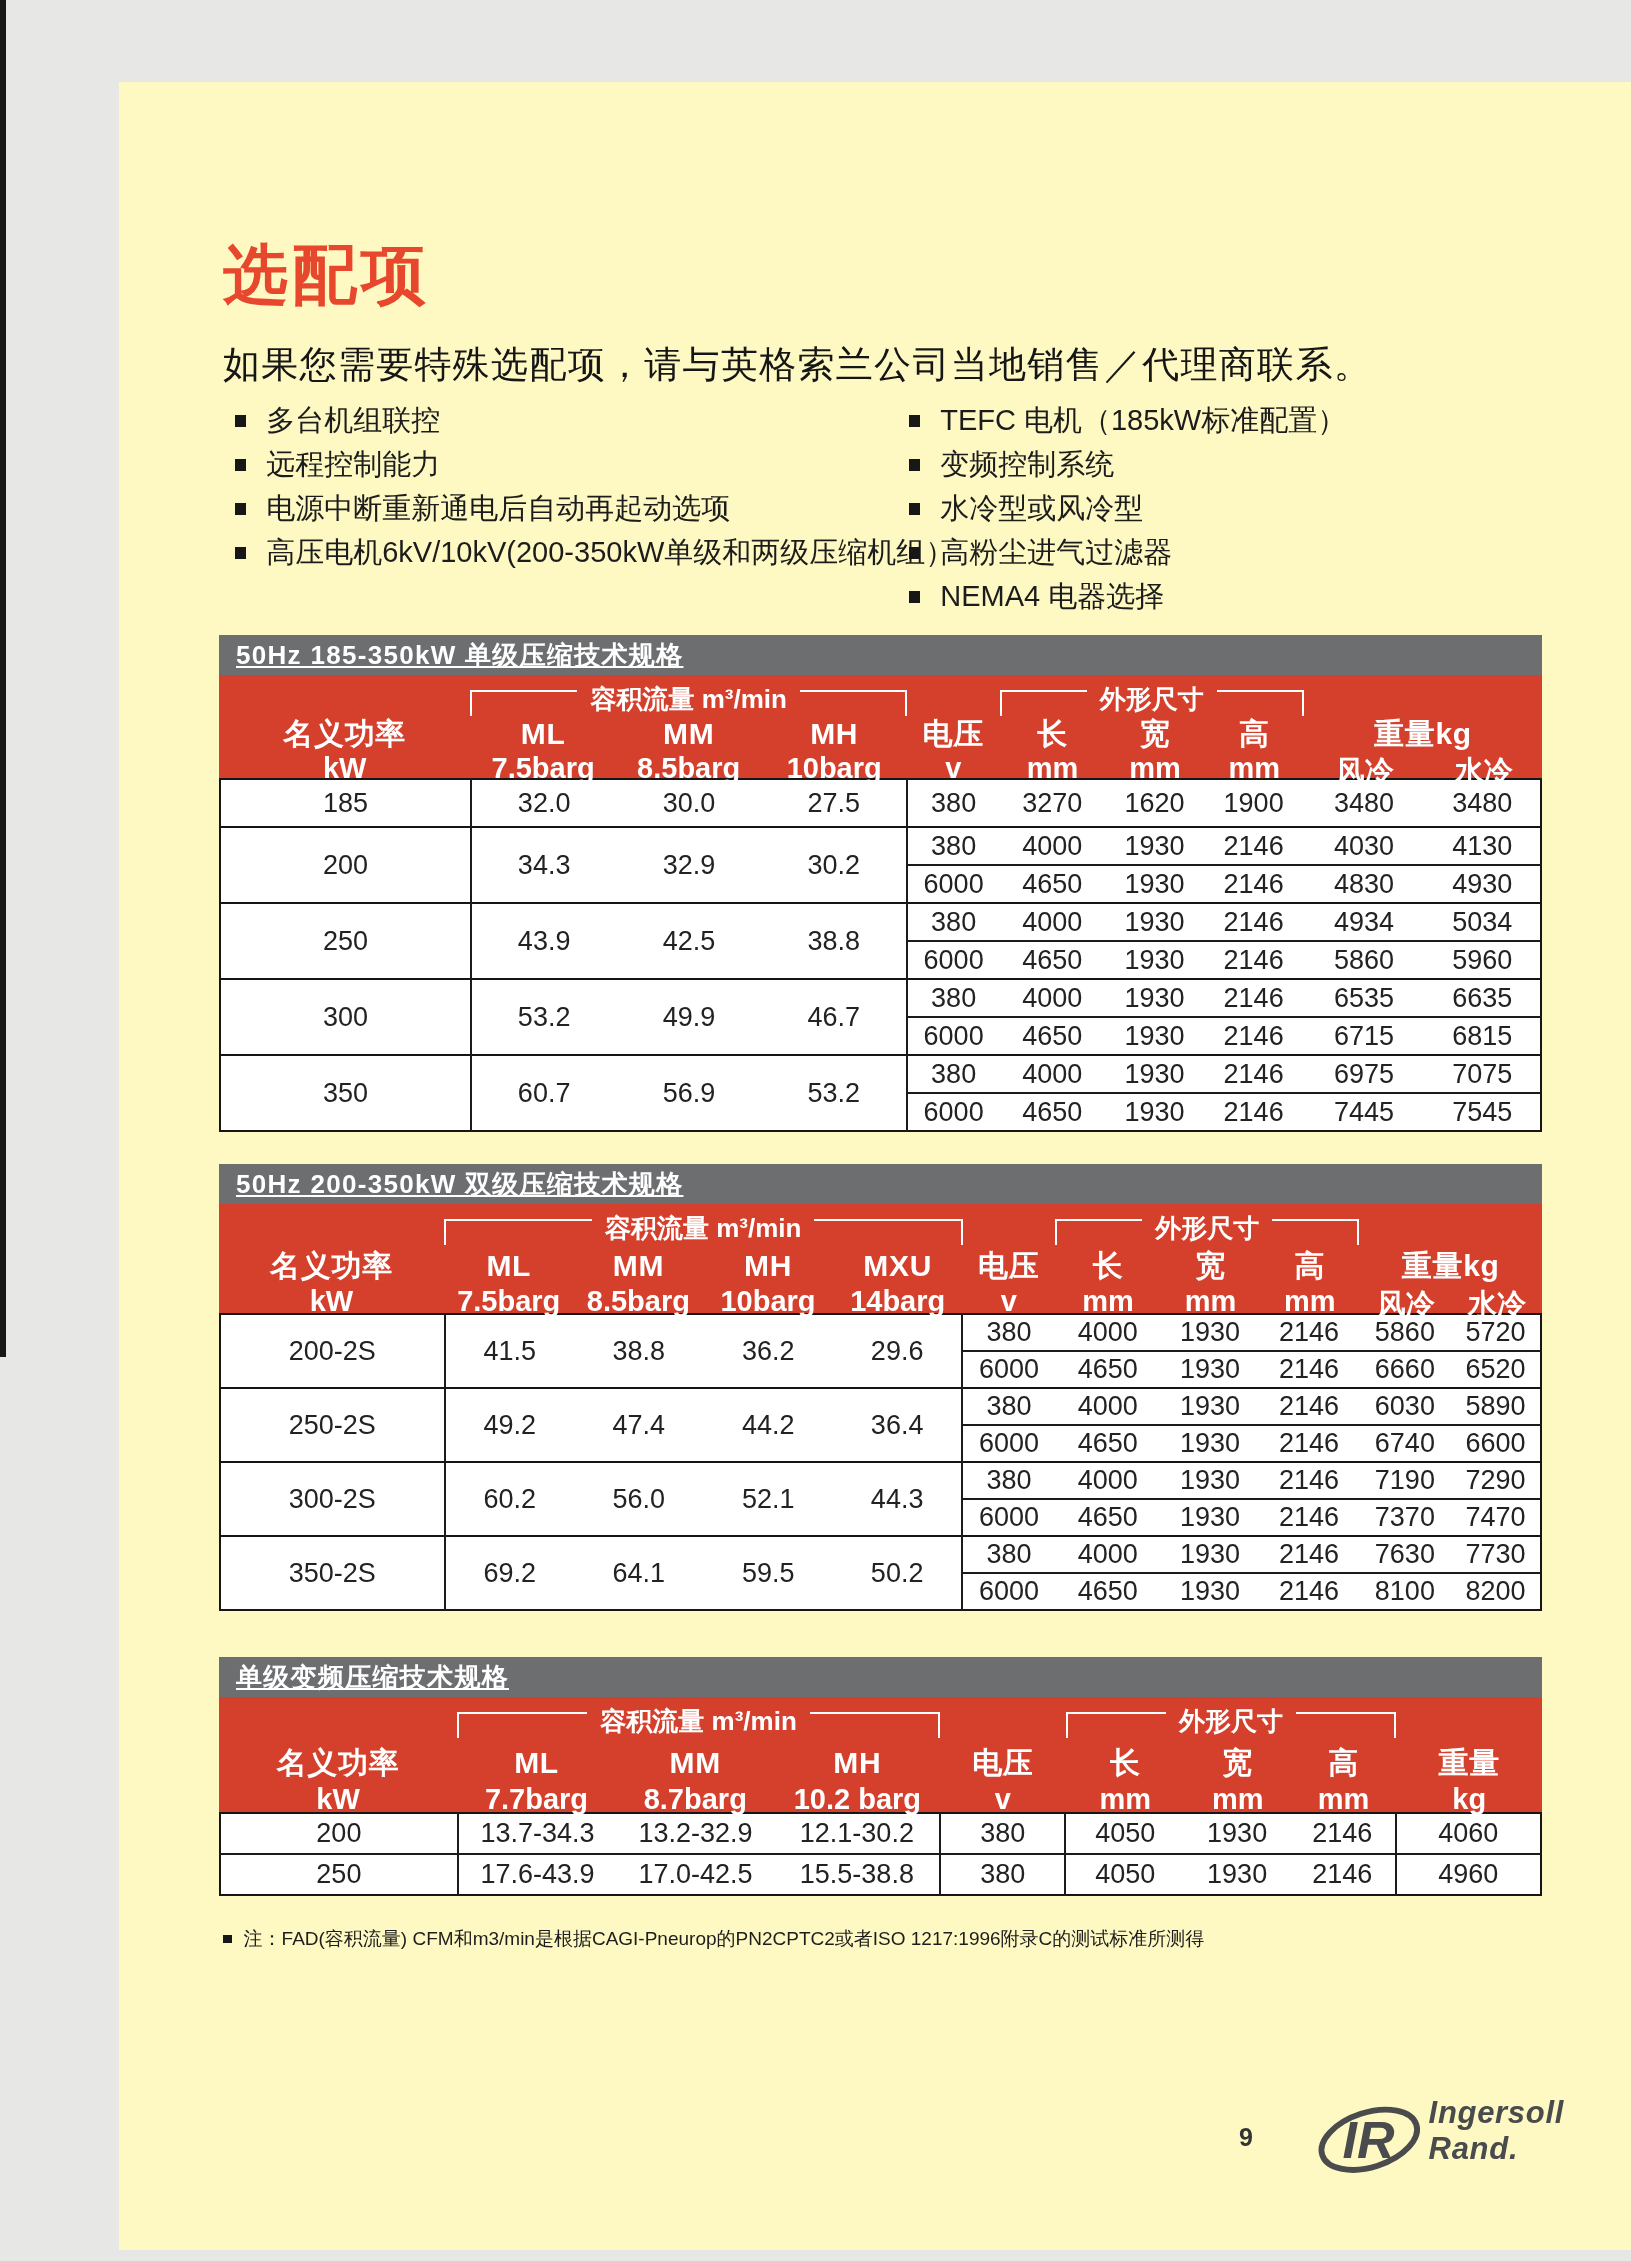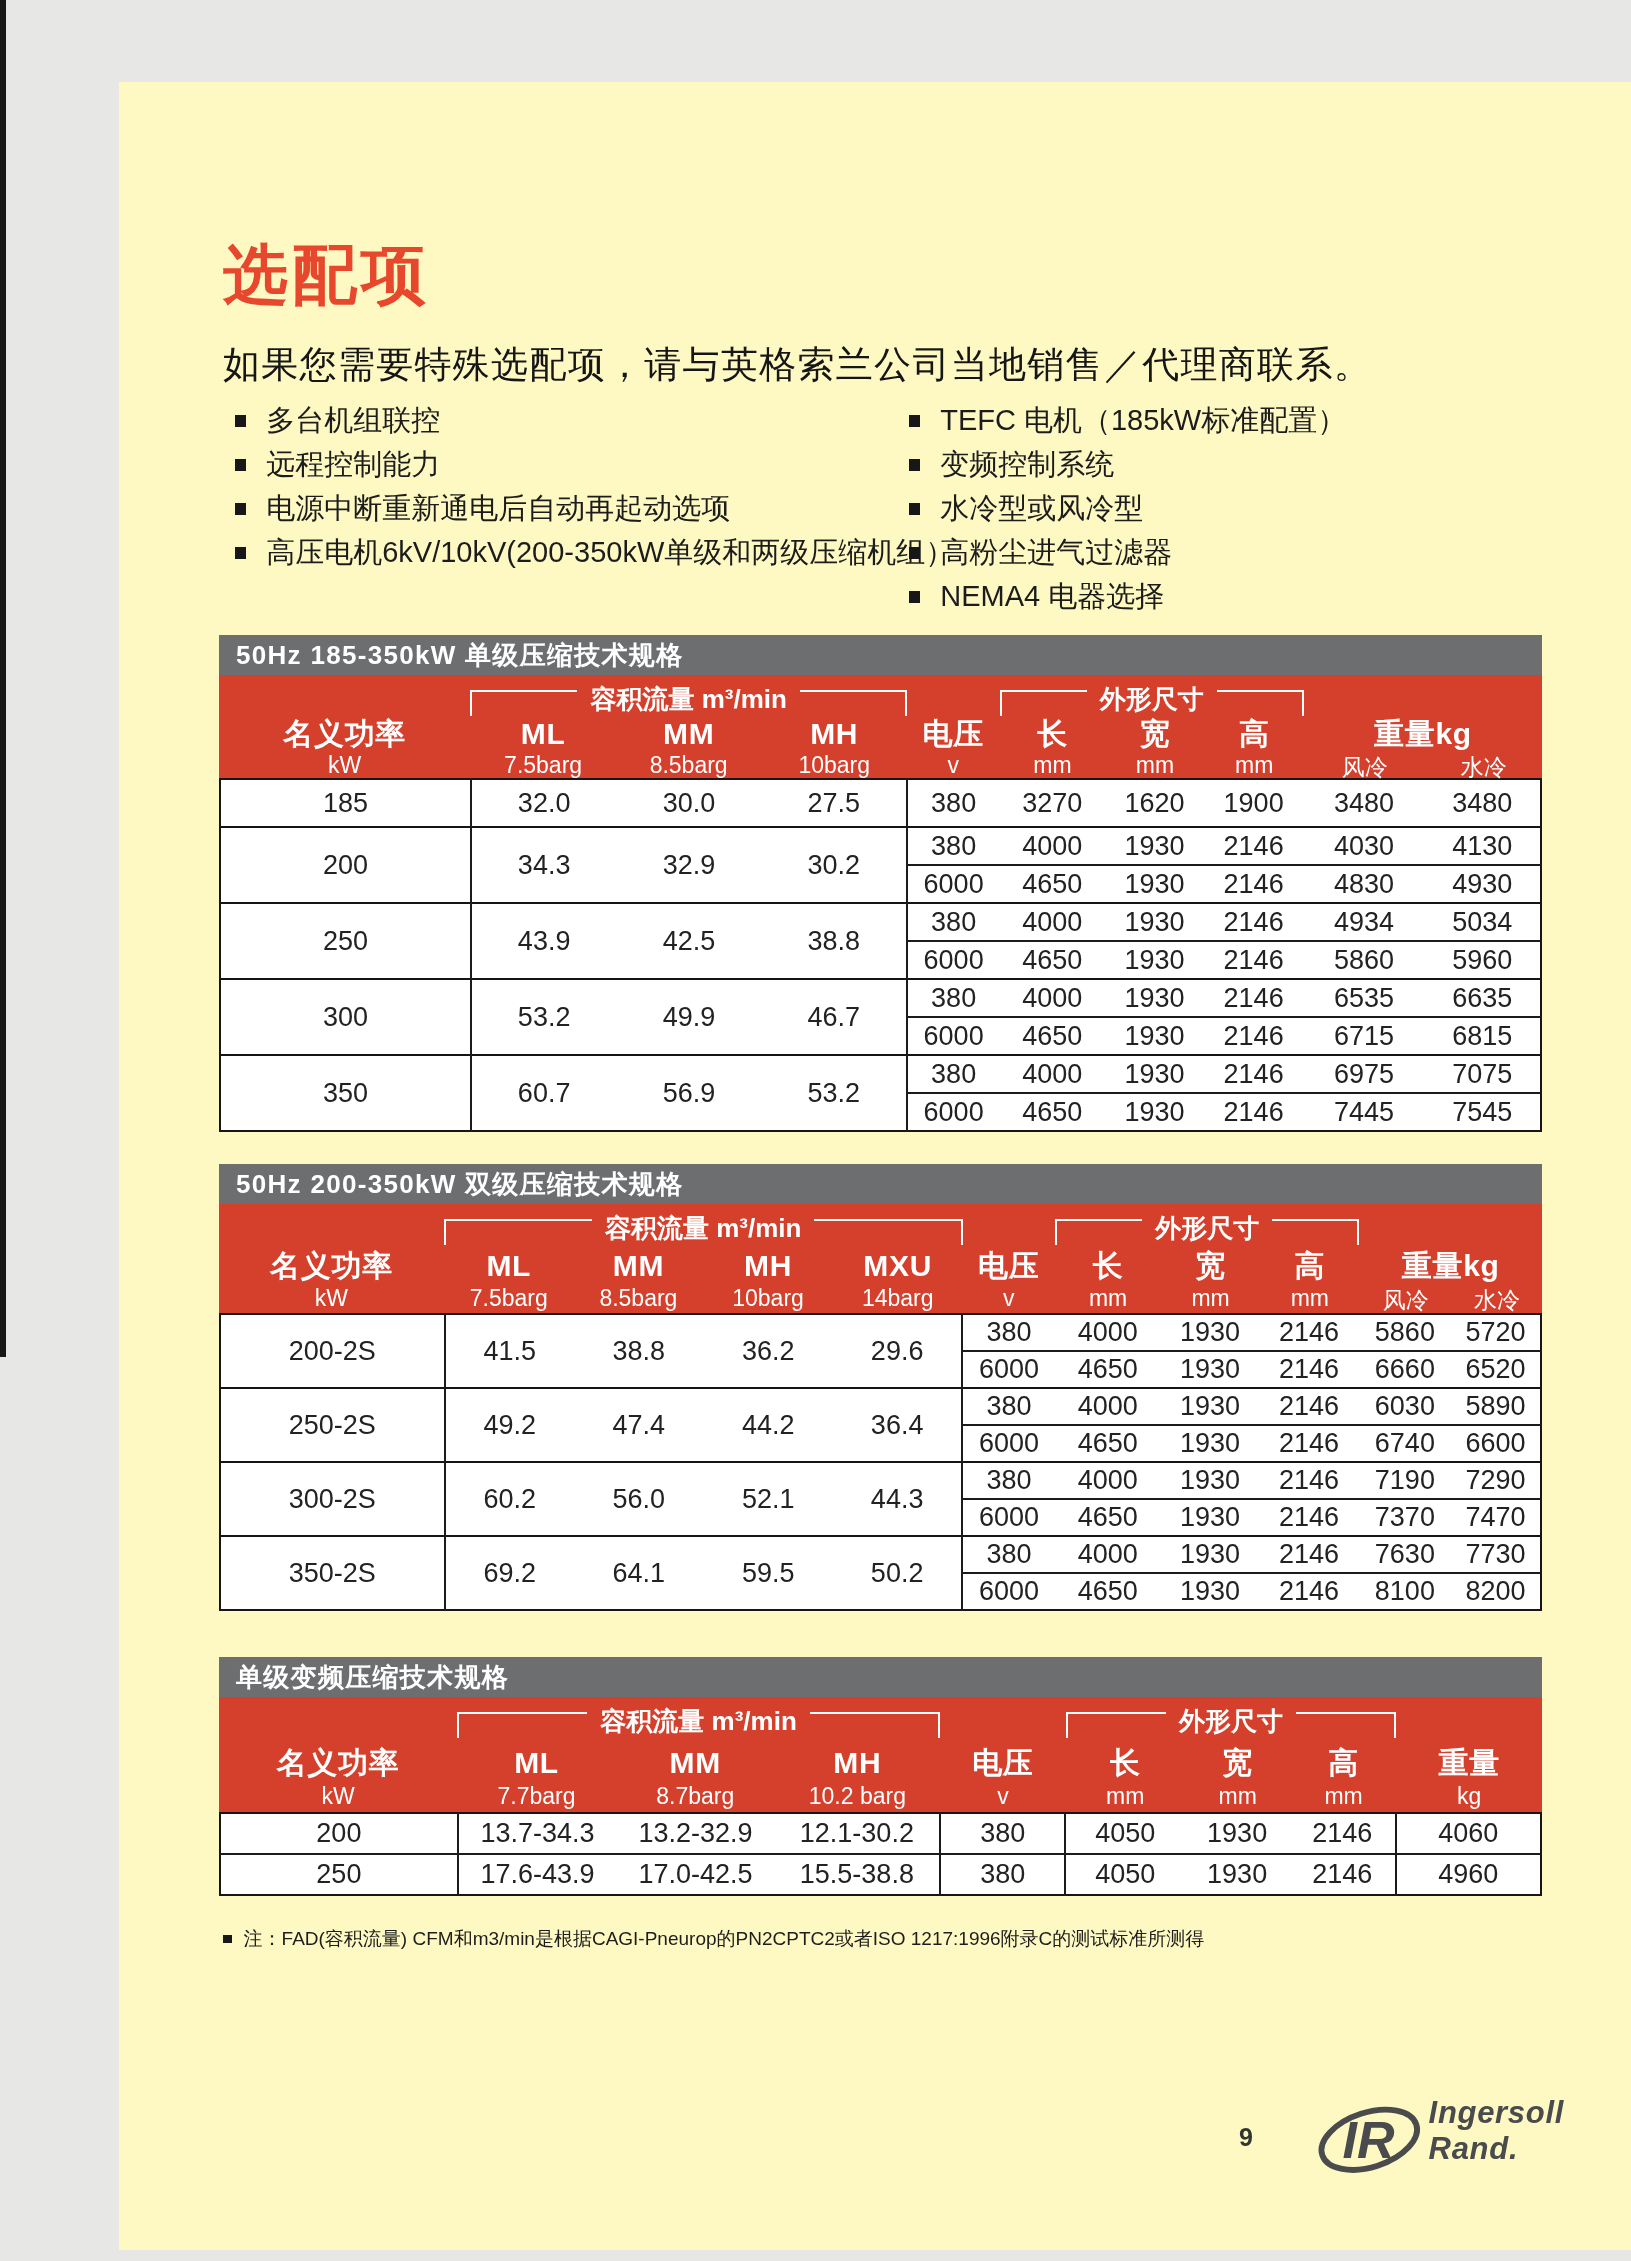--- a/index.html
+++ b/index.html
@@ -31,27 +31,27 @@
   .sq{display:inline-block;width:11.2px;height:11.2px;background:#171717;margin-right:20px;flex:0 0 auto;}
   .sq.small{width:8.6px;height:8.6px;margin-right:12px;}
   
   .spec{position:absolute;left:100px;width:1323px;}
   .spec-t1{top:553px;}
   .spec-t2{top:1082px;}
   .spec-t3{top:1575px;}
   .bar{
     height:40px;background:#6d6e70;color:#fff;
     font-size:26px;font-weight:bold;letter-spacing:1.3px;
-    display:flex;align-items:center;padding-left:17px;box-sizing:border-box;
+    display:flex;align-items:center;padding-left:17px;box-sizing:border-box;text-decoration:underline;
   }
   .redhead{
     display:grid;background:#d4402c;color:#fff;align-items:center;justify-items:center;
   }
   .redhead .hname{font-size:30px;font-weight:bold;letter-spacing:0.7px;}
-  .redhead .hunit{font-size:23px;font-weight:normal;align-self:start;}
+  .redhead .hunit{font-size:29px;font-weight:bold;align-self:start;}
   .grid-t1{grid-template-columns:19fr 11fr 11fr 11fr 7fr 8fr 7.5fr 7.5fr 9.2fr 8.8fr;grid-template-rows:41px 36px 26px;}
   .grid-t2{grid-template-columns:17fr 9.8fr 9.8fr 9.8fr 9.8fr 7fr 8fr 7.5fr 7.5fr 7fr 6.8fr;grid-template-rows:43px 38px 28px;}
   .grid-t3{grid-template-columns:18fr 12fr 12fr 12.5fr 9.5fr 9fr 8fr 8fr 11fr;grid-template-rows:46px 40px 29px;}
   .bracket{display:flex;align-items:flex-start;justify-content:center;width:100%;box-sizing:border-box;padding-top:6.6px;align-self:start;}
   .arm{flex:1 1 auto;height:24px;margin-top:8px;}
   .arm-l{border-top:2px solid #fff;border-left:2px solid #fff;}
   .arm-r{border-top:2px solid #fff;border-right:2px solid #fff;}
   .bracket .lbl{padding:0 13px;font-size:26px;font-weight:bold;white-space:nowrap;}
   
   table.data{

